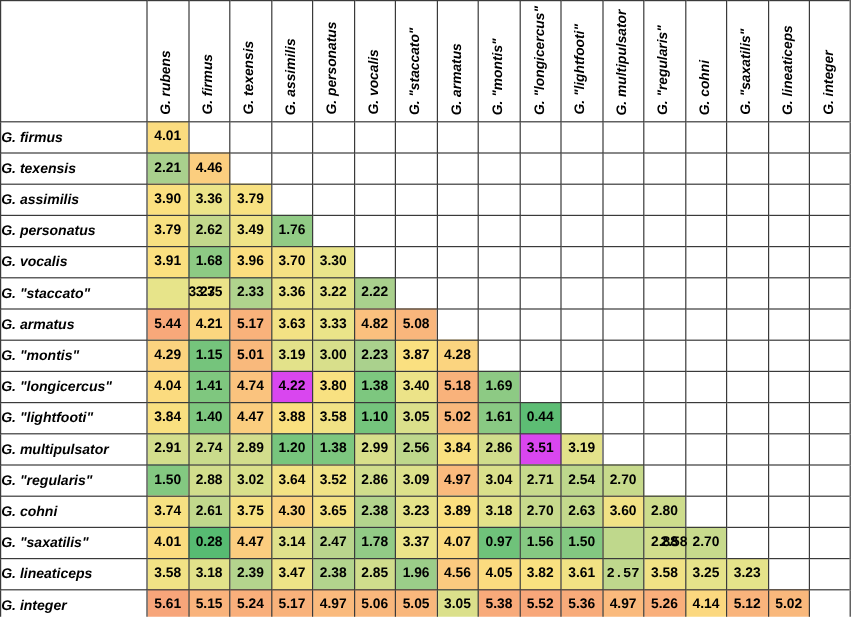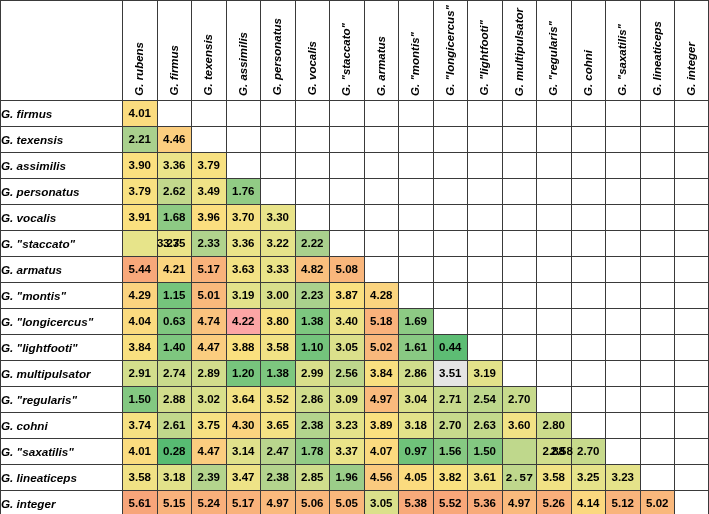--- a/index.html
+++ b/index.html
@@ -277,23 +277,23 @@
           <td class="cell"></td>
           <td class="cell"></td>
           <td class="cell"></td>
           <td class="cell"></td>
           <td class="cell"></td>
           <td class="cell"></td>
         </tr>
         <tr class="datarow">
           <td class="rowhead">G. "longicercus"</td>
           <td class="cell filled" style="background: rgb(251, 219, 127);">4.04</td>
-          <td class="cell filled" style="background: rgb(127, 199, 127);">0.63</td>
+          <td class="cell filled" style="background: rgb(127, 199, 127);">1.41</td>
           <td class="cell filled" style="background: rgb(250, 195, 126);">4.74</td>
-          <td class="cell filled" style="background: #fca5a5;">4.22</td>
+          <td class="cell filled" style="background: #d946ef;">4.22</td>
           <td class="cell filled" style="background: rgb(248, 225, 129);">3.80</td>
           <td class="cell filled" style="background: rgb(125, 199, 127);">1.38</td>
           <td class="cell filled" style="background: rgb(236, 227, 136);">3.40</td>
           <td class="cell filled" style="background: rgb(249, 178, 123);">5.18</td>
           <td class="cell filled" style="background: rgb(141, 202, 132);">1.69</td>
           <td class="cell"></td>
           <td class="cell"></td>
           <td class="cell"></td>
           <td class="cell"></td>
           <td class="cell"></td>
@@ -325,21 +325,21 @@
           <td class="rowhead">G. multipulsator</td>
           <td class="cell filled" style="background: rgb(211, 222, 140);">2.91</td>
           <td class="cell filled" style="background: rgb(201, 219, 140);">2.74</td>
           <td class="cell filled" style="background: rgb(210, 221, 140);">2.89</td>
           <td class="cell filled" style="background: rgb(119, 197, 125);">1.20</td>
           <td class="cell filled" style="background: rgb(125, 199, 127);">1.38</td>
           <td class="cell filled" style="background: rgb(216, 223, 139);">2.99</td>
           <td class="cell filled" style="background: rgb(190, 215, 140);">2.56</td>
           <td class="cell filled" style="background: rgb(249, 224, 128);">3.84</td>
           <td class="cell filled" style="background: rgb(208, 221, 140);">2.86</td>
-          <td class="cell filled" style="background: #e5e5e5; margin-left: 20px;">3.51</td>
+          <td class="cell filled" style="background: #d946ef; margin-left: 20px;">3.51</td>
           <td class="cell filled" style="background: rgb(227, 226, 138);">3.19</td>
           <td class="cell"></td>
           <td class="cell"></td>
           <td class="cell"></td>
           <td class="cell"></td>
           <td class="cell"></td>
           <td class="cell"></td>
         </tr>
         <tr class="datarow">
           <td class="rowhead">G. "regularis"</td>

